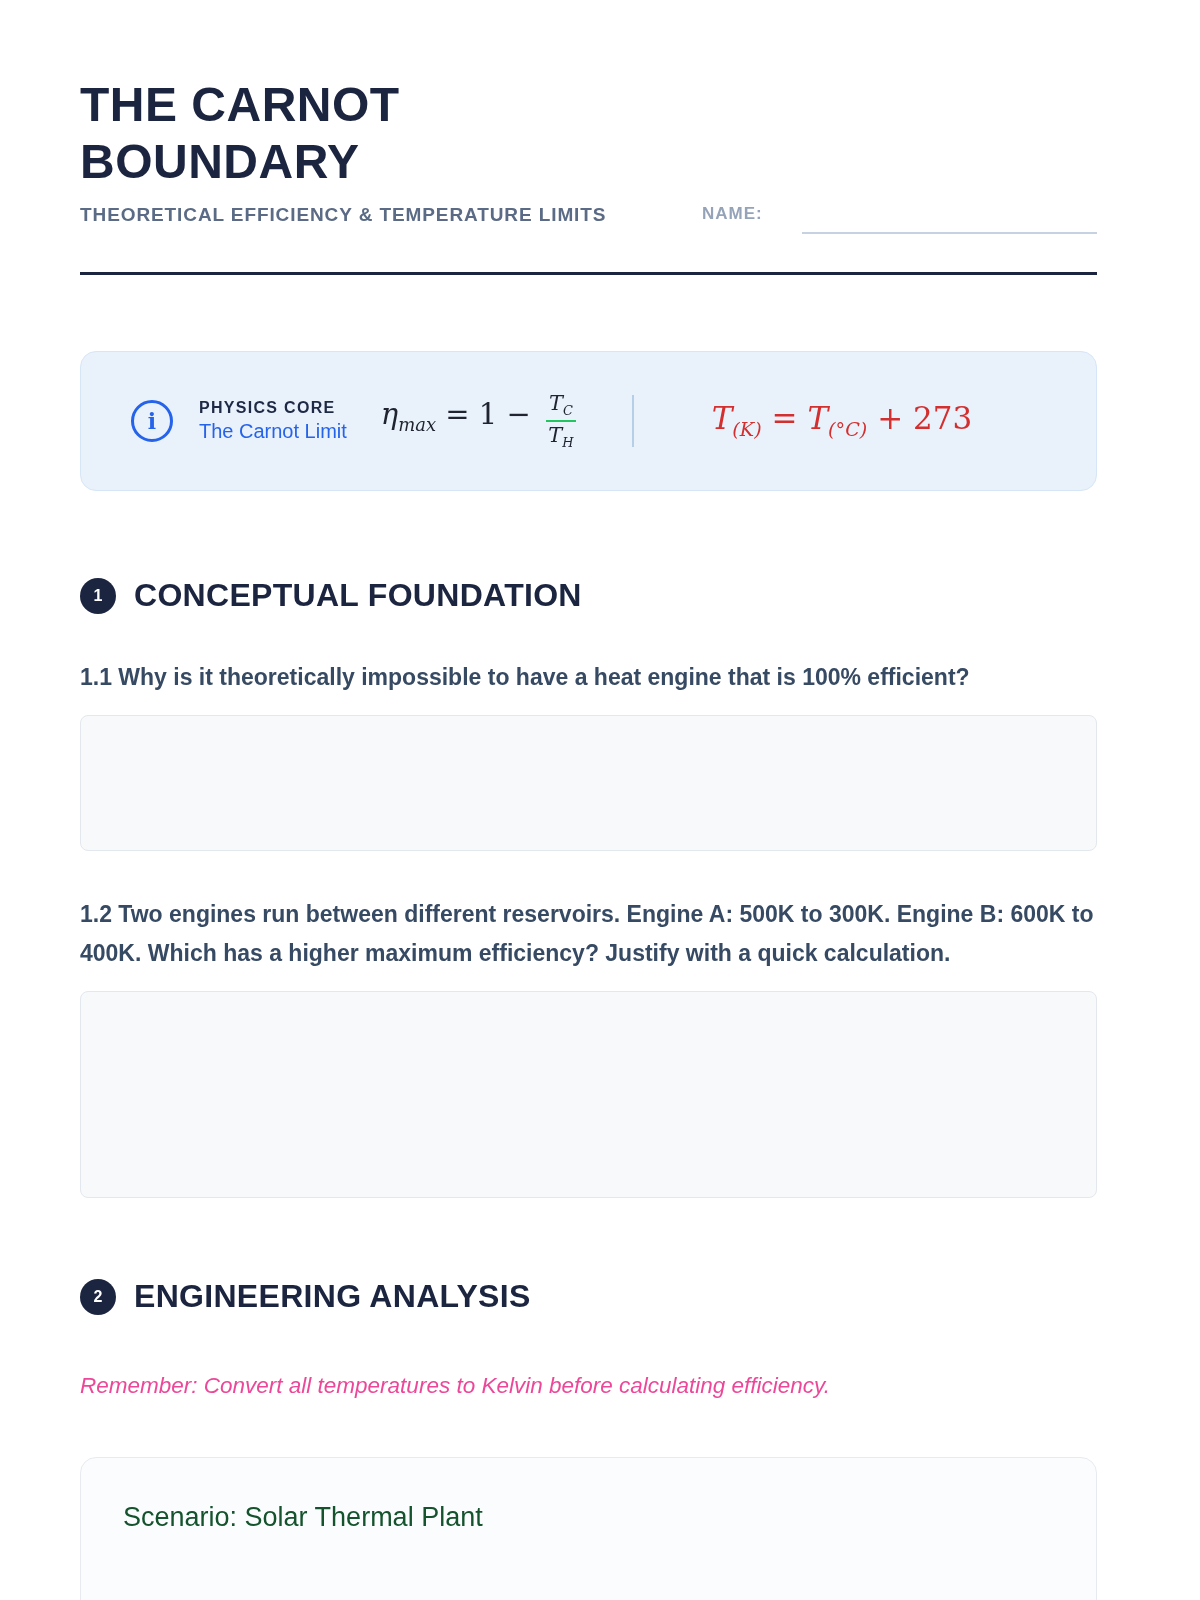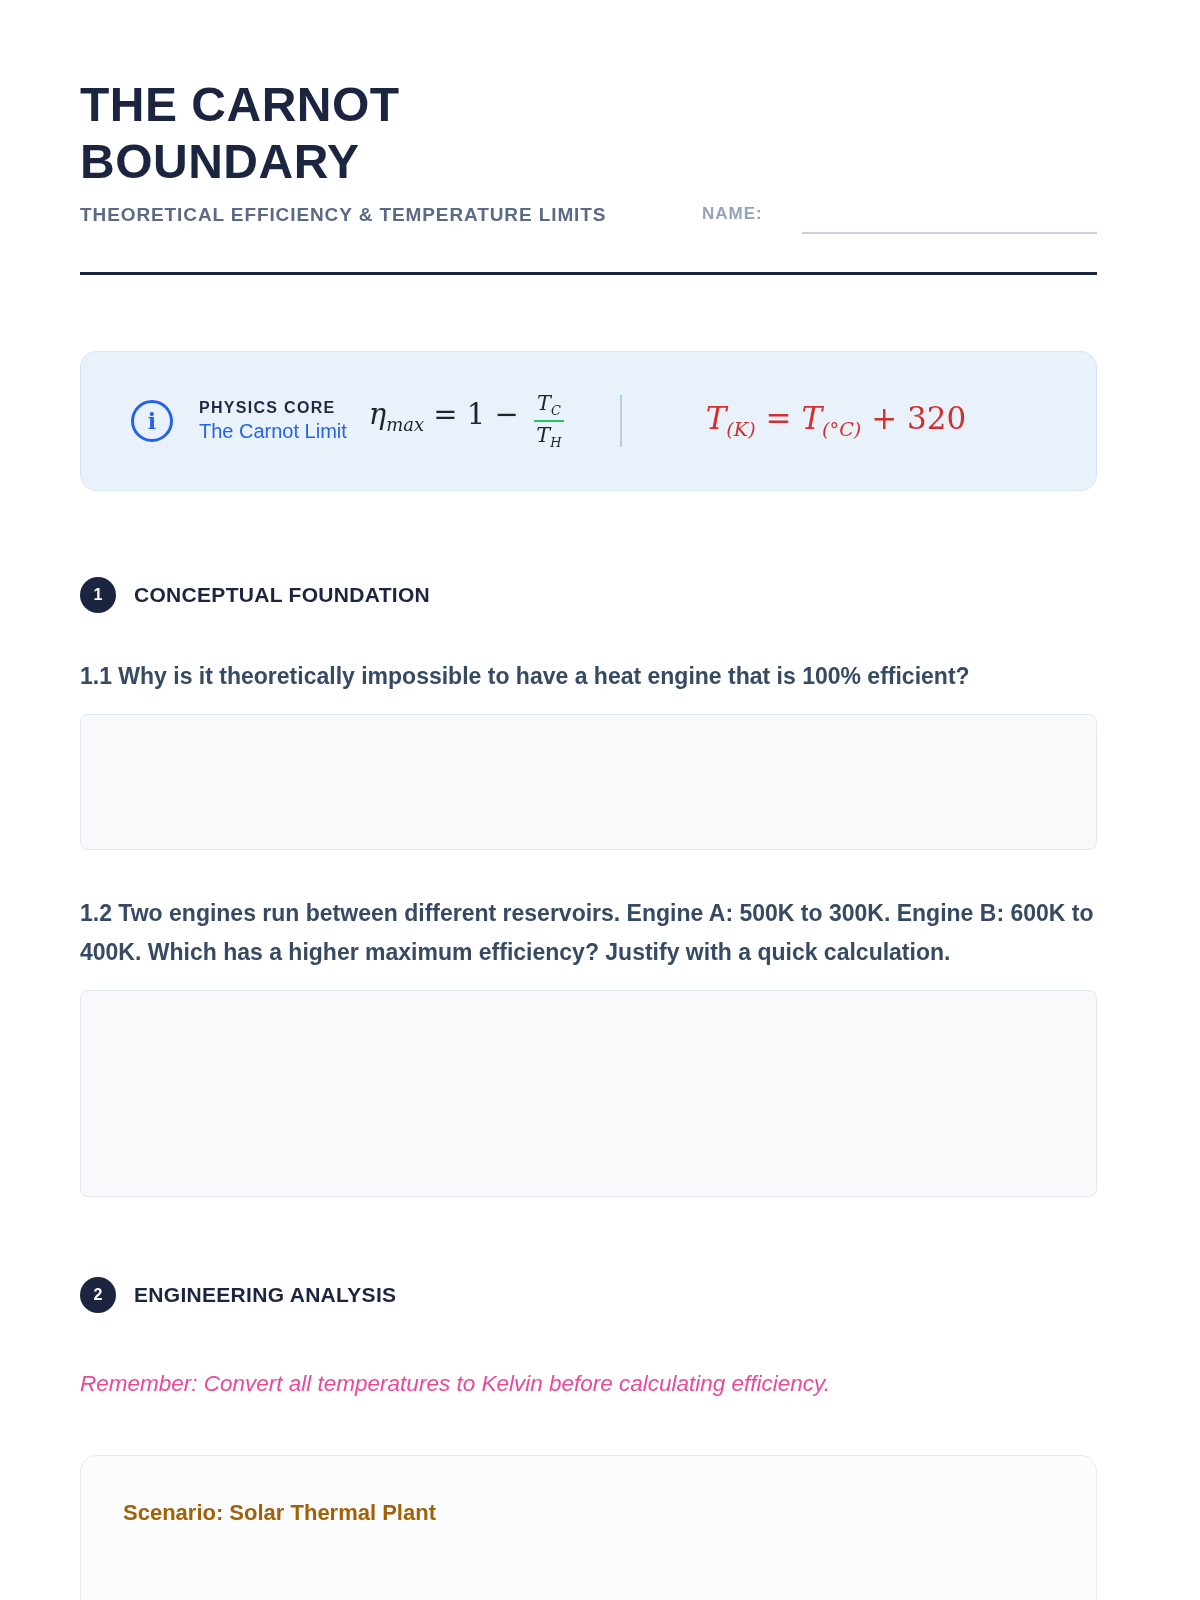--- a/index.html
+++ b/index.html
@@ -107,21 +107,21 @@
     font-size: 20px;
     color: #2563eb;
     margin-top: 3px;
   }
   .math {
     font-family: "DejaVu Serif", serif;
     font-size: 29px;
     color: #1f2430;
     white-space: nowrap;
   }
-  .carnot-formula { margin-left: 22px; }
+  .carnot-formula { margin-left: 34px; }
   .mi { font-style: italic; }
   .math sub { font-style: italic; font-size: 0.62em; }
   .frac {
     display: inline-block;
     vertical-align: -0.85em;
     text-align: center;
     font-size: 0.72em;
     line-height: 1.15;
     margin-left: 6px;
   }
@@ -160,21 +160,21 @@
     background: #1c2540;
     color: #ffffff;
     font-size: 16px;
     font-weight: 800;
     display: flex;
     align-items: center;
     justify-content: center;
     flex: 0 0 auto;
   }
   .section-title {
-    font-size: 21px;
+    font-size: 32px;
     font-weight: 800;
     letter-spacing: 0.3px;
     color: #1c2540;
   }
 
   .question {
     margin-top: 44px;
     font-size: 23px;
     font-weight: 700;
     line-height: 39px;
@@ -198,23 +198,23 @@
 
   .scenario-box {
     margin-top: 58px;
     min-height: 280px;
     background: #fbfcfd;
     border: 1px solid #e7ebf1;
     border-radius: 16px;
     padding: 44px 42px;
   }
   .scenario-title {
-    font-size: 22px;
-    font-weight: 700;
-    color: #a16207;
+    font-size: 27px;
+    font-weight: 400;
+    color: #14532d;
   }
 </style>
 </head>
 <body>
 
 <div class="page">
 
   <h1 class="title">
     <span>THE CARNOT</span><br>
     <span>BOUNDARY</span>
@@ -236,21 +236,21 @@
     </div>
     <div class="infobox-labels">
       <div class="kicker">PHYSICS CORE</div>
       <div class="info-sub">The Carnot Limit</div>
     </div>
     <div class="math carnot-formula">
       <span class="mi">η</span><sub>max</sub><span> = 1 − </span><span class="frac"><span class="num"><span class="mi">T</span><sub>C</sub></span><span class="den"><span class="mi">T</span><sub>H</sub></span></span>
     </div>
     <div class="info-divider"></div>
     <div class="math kelvin-formula">
-      <span class="mi">T</span><sub>(K)</sub><span> = </span><span class="mi">T</span><sub>(°C)</sub><span> + 320</span>
+      <span class="mi">T</span><sub>(K)</sub><span> = </span><span class="mi">T</span><sub>(°C)</sub><span> + 273</span>
     </div>
   </div>
 
   <div class="section-heading sec1">
     <div class="badge">1</div>
     <div class="section-title">CONCEPTUAL FOUNDATION</div>
   </div>
 
   <div class="question">1.1 Why is it theoretically impossible to have a heat engine that is 100% efficient?</div>
   <div class="answer-box h1"></div>

